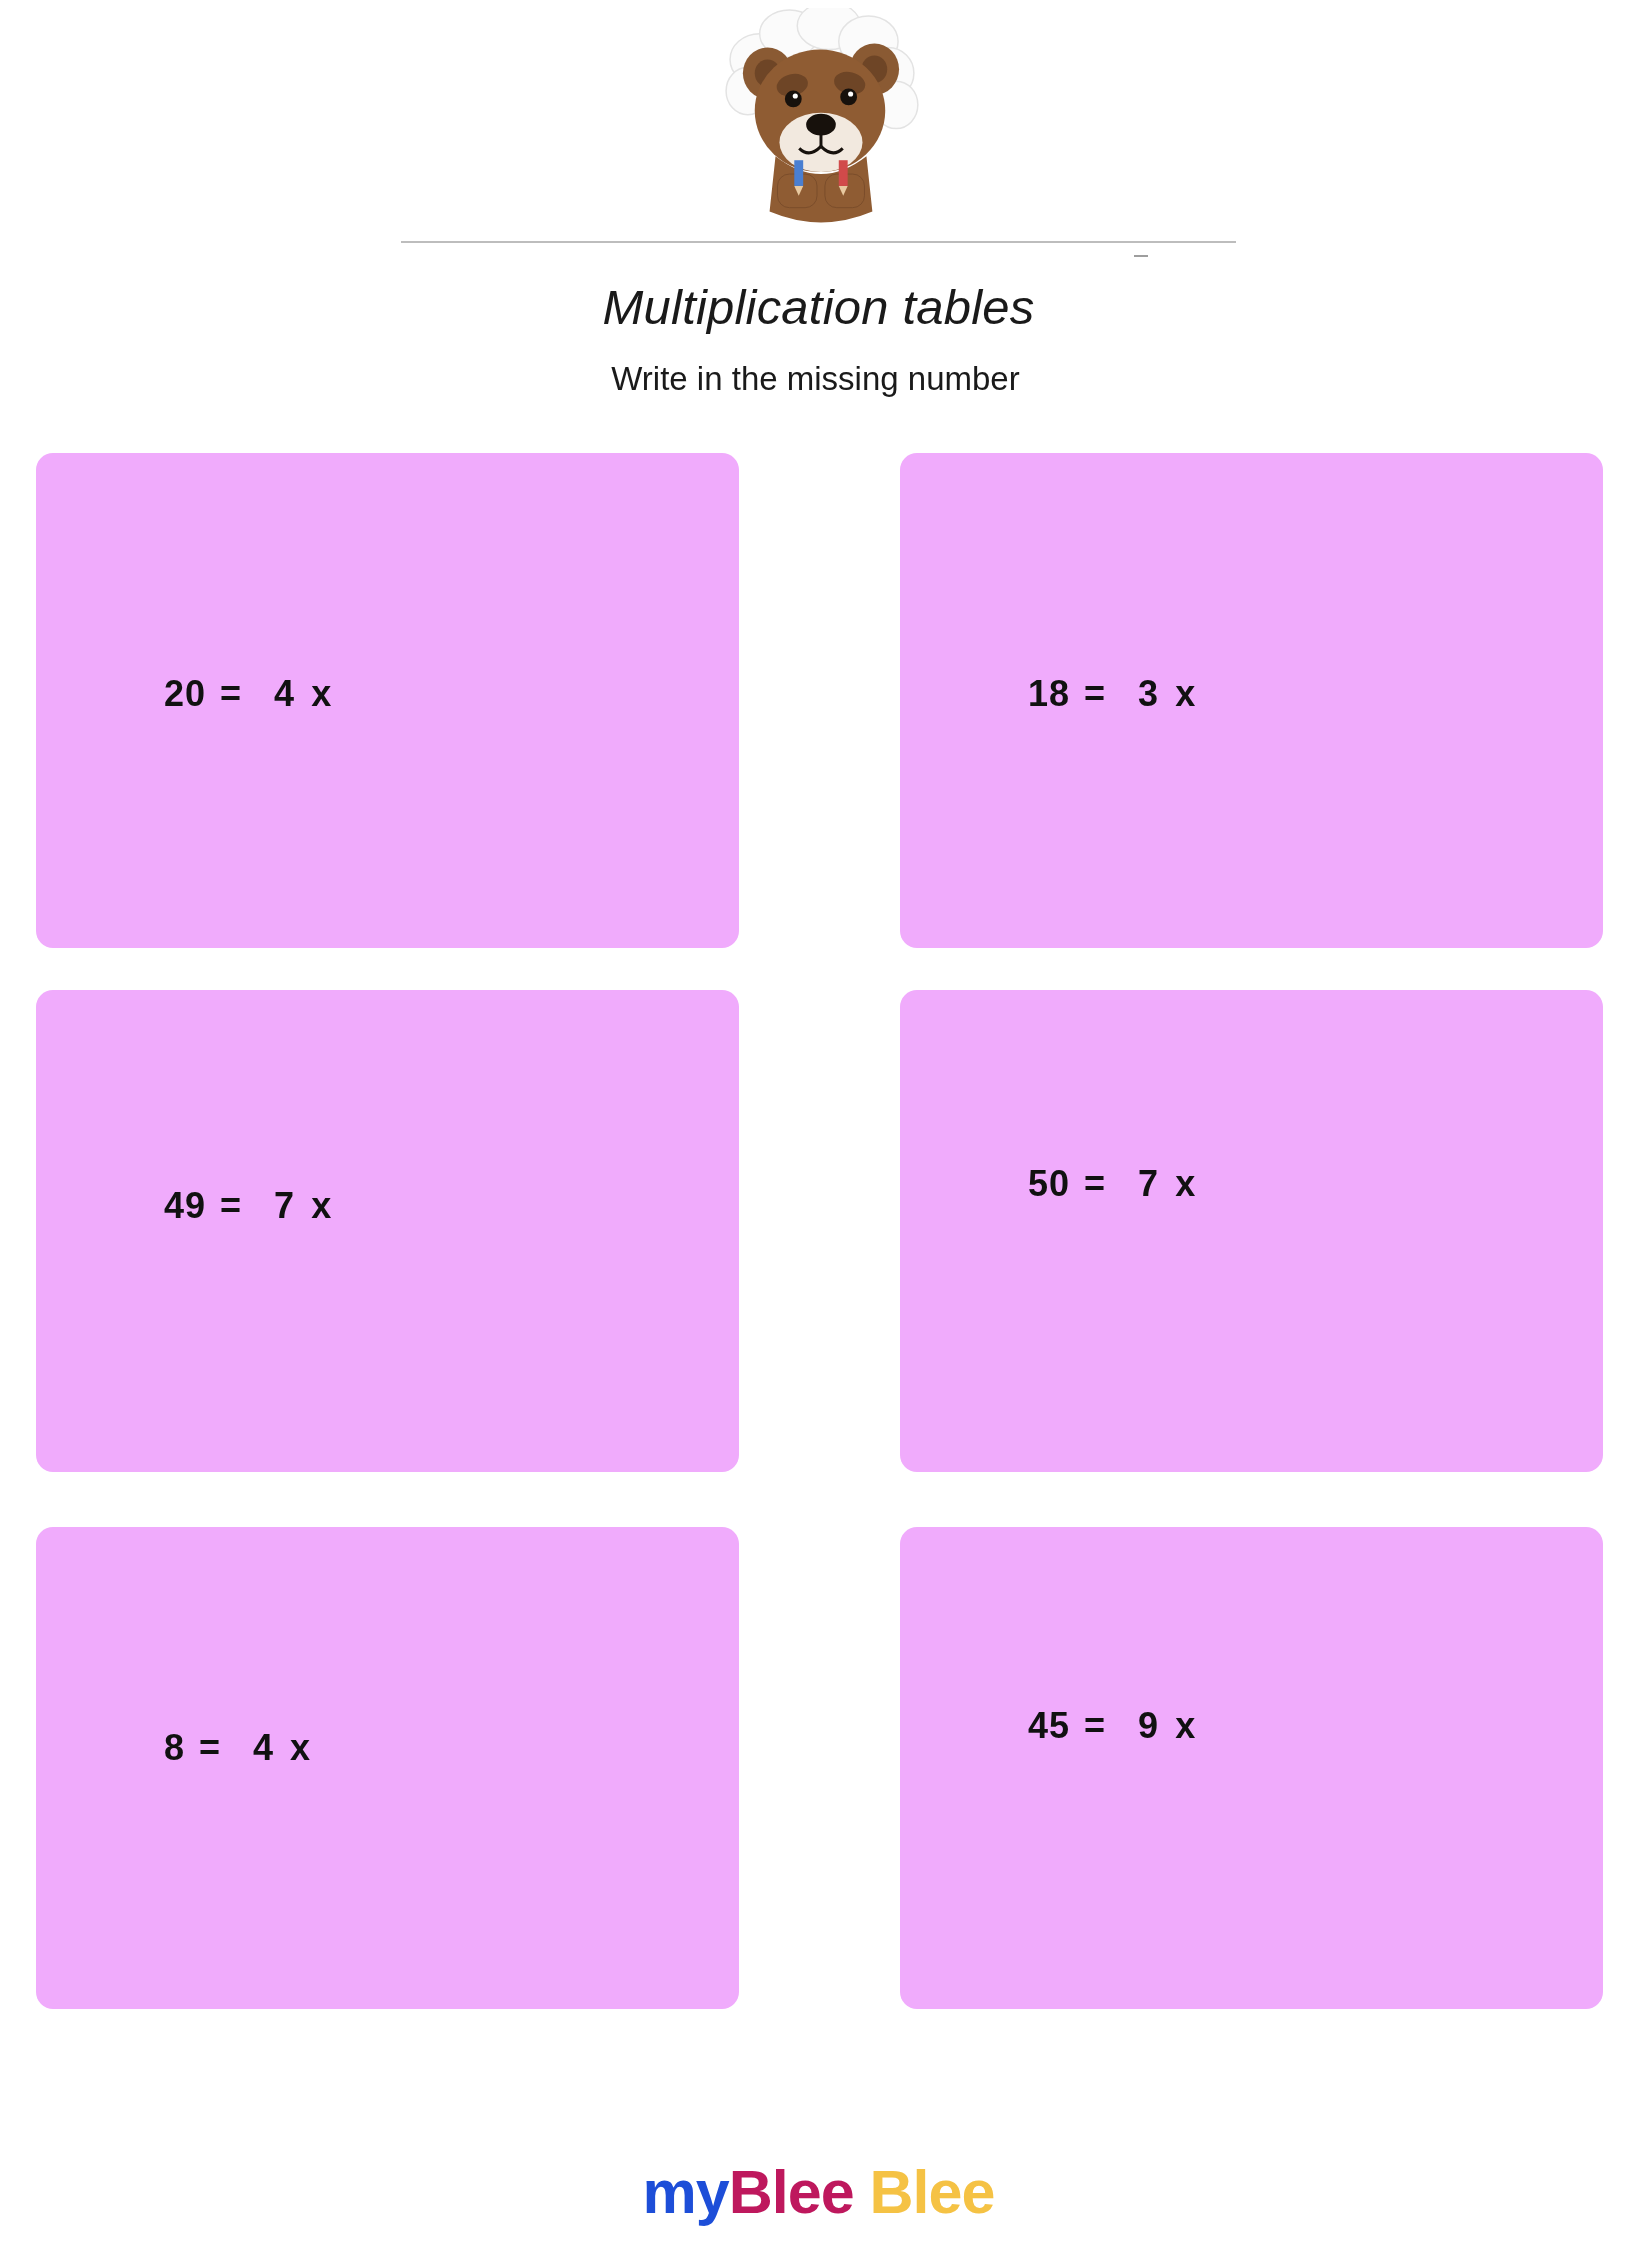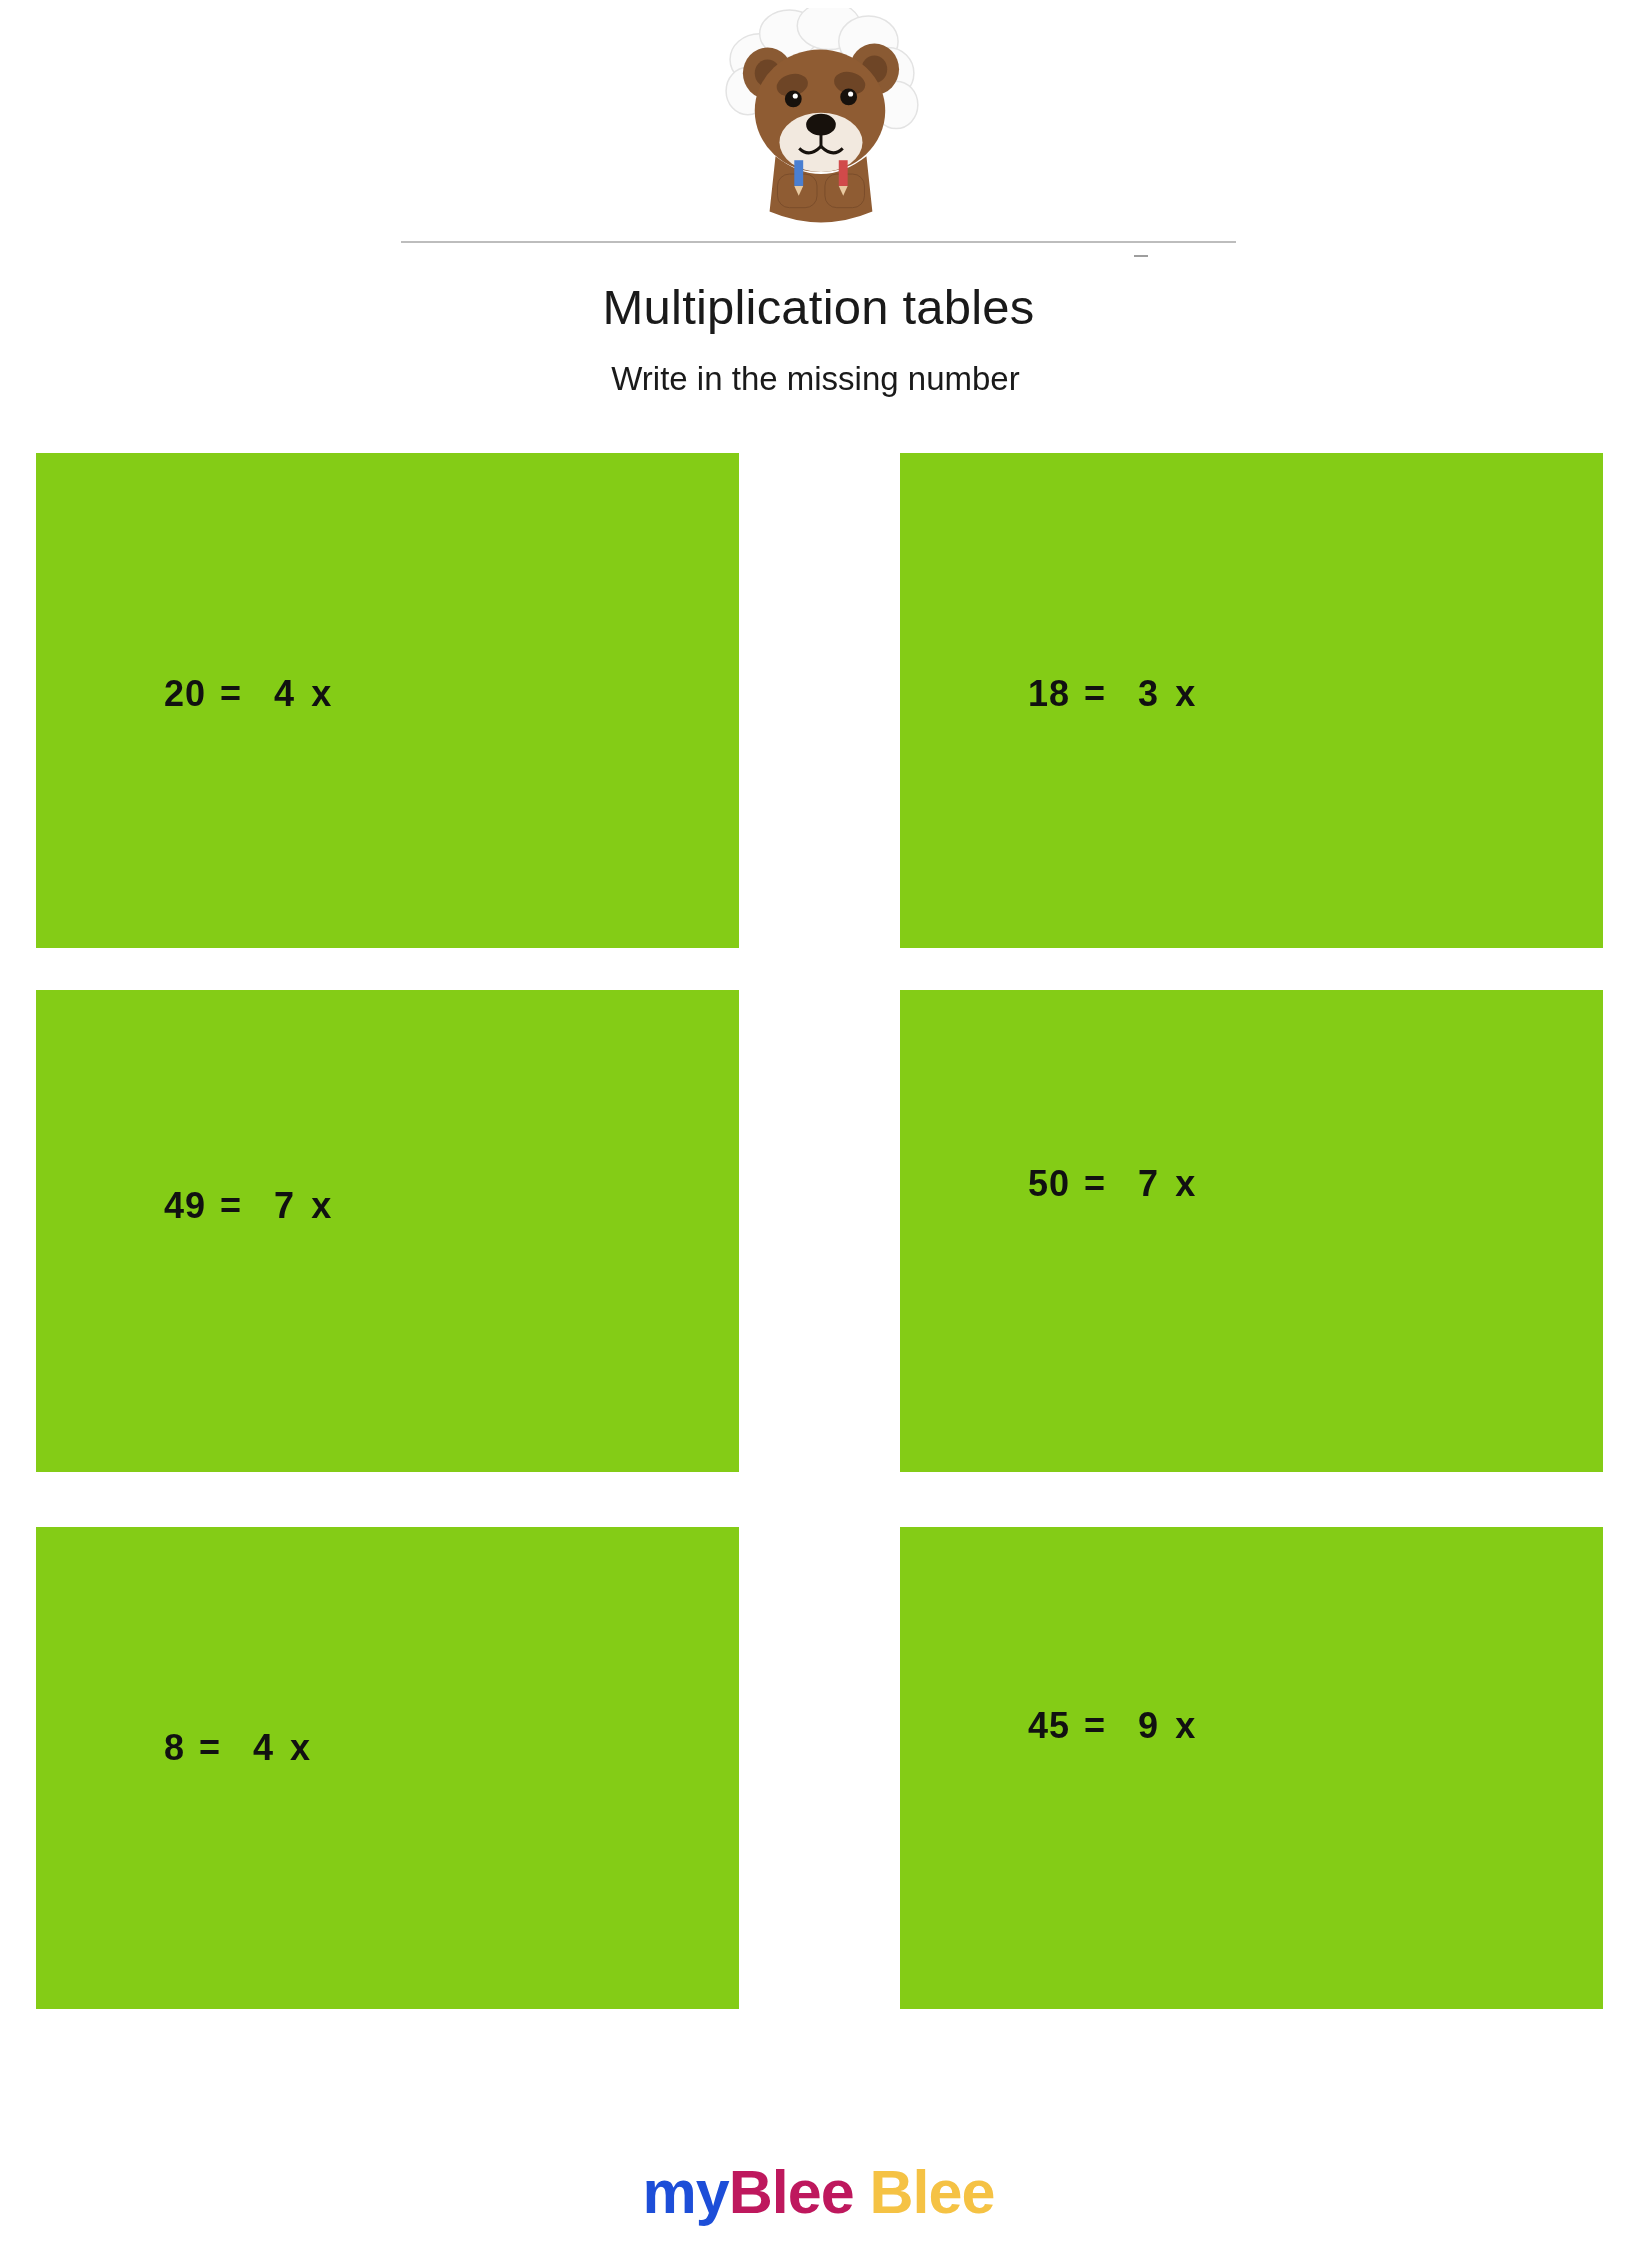--- a/index.html
+++ b/index.html
@@ -48,20 +48,21 @@
   .title {
     position: absolute;
     left: 0;
     right: 0;
     top: 279px;
     text-align: center;
     font-size: 49px;
     color: #1a1a1a;
     font-weight: 400;
     letter-spacing: 0.2px;
+    font-style: italic;
   }
   .subtitle {
     position: absolute;
     left: 0;
     right: 6px;
     top: 360px;
     text-align: center;
     font-size: 33px;
     color: #1a1a1a;
     font-weight: 400;
@@ -74,23 +75,24 @@
     left: 36px;
     width: 1567px;
   }
   .row {
     display: flex;
     justify-content: flex-start;
     margin-bottom: 42px;
     height: 495px;
   }
   .card {
-    background: #84cc16;
+    background: #f0abfc;
     position: relative;
     box-sizing: border-box;
+    border-radius: 17px;
   }
   .card.left {
     width: 708px;
     margin-right: 161px;
   }
   .card.right {
     width: 708px;
   }
   .card.r1 { height: 495px; }
   .card.r2 { height: 482px; }

